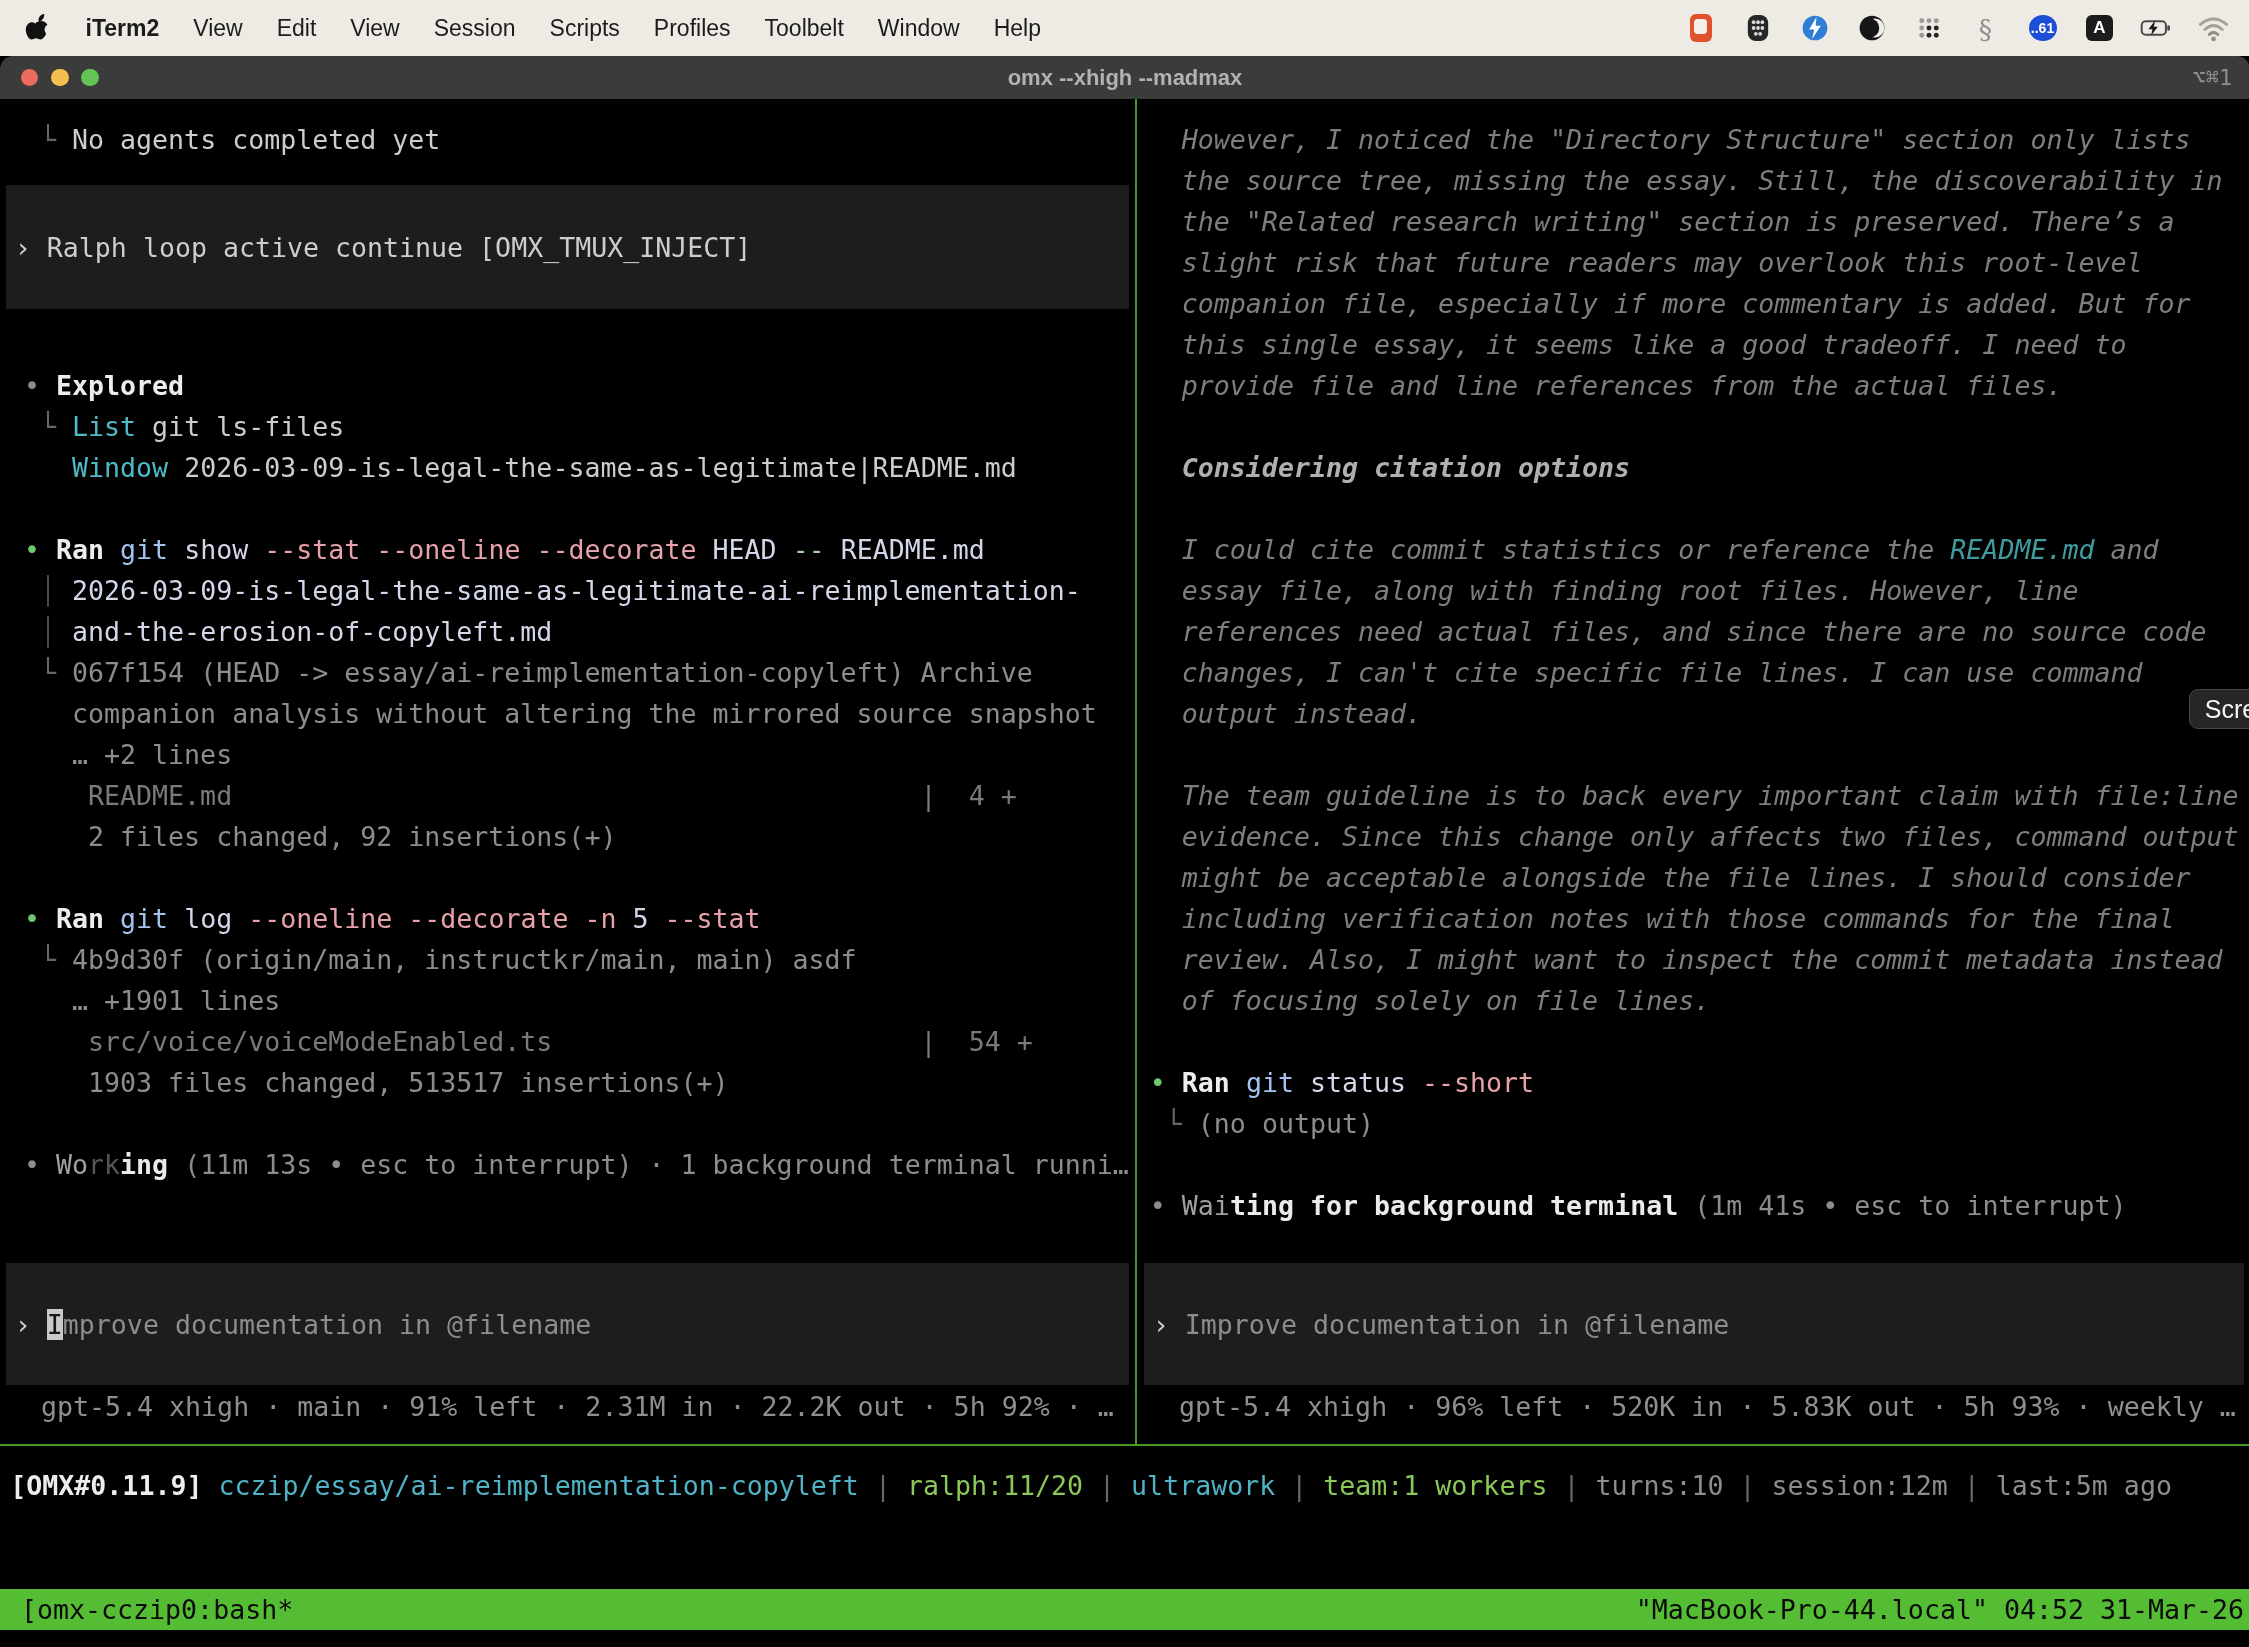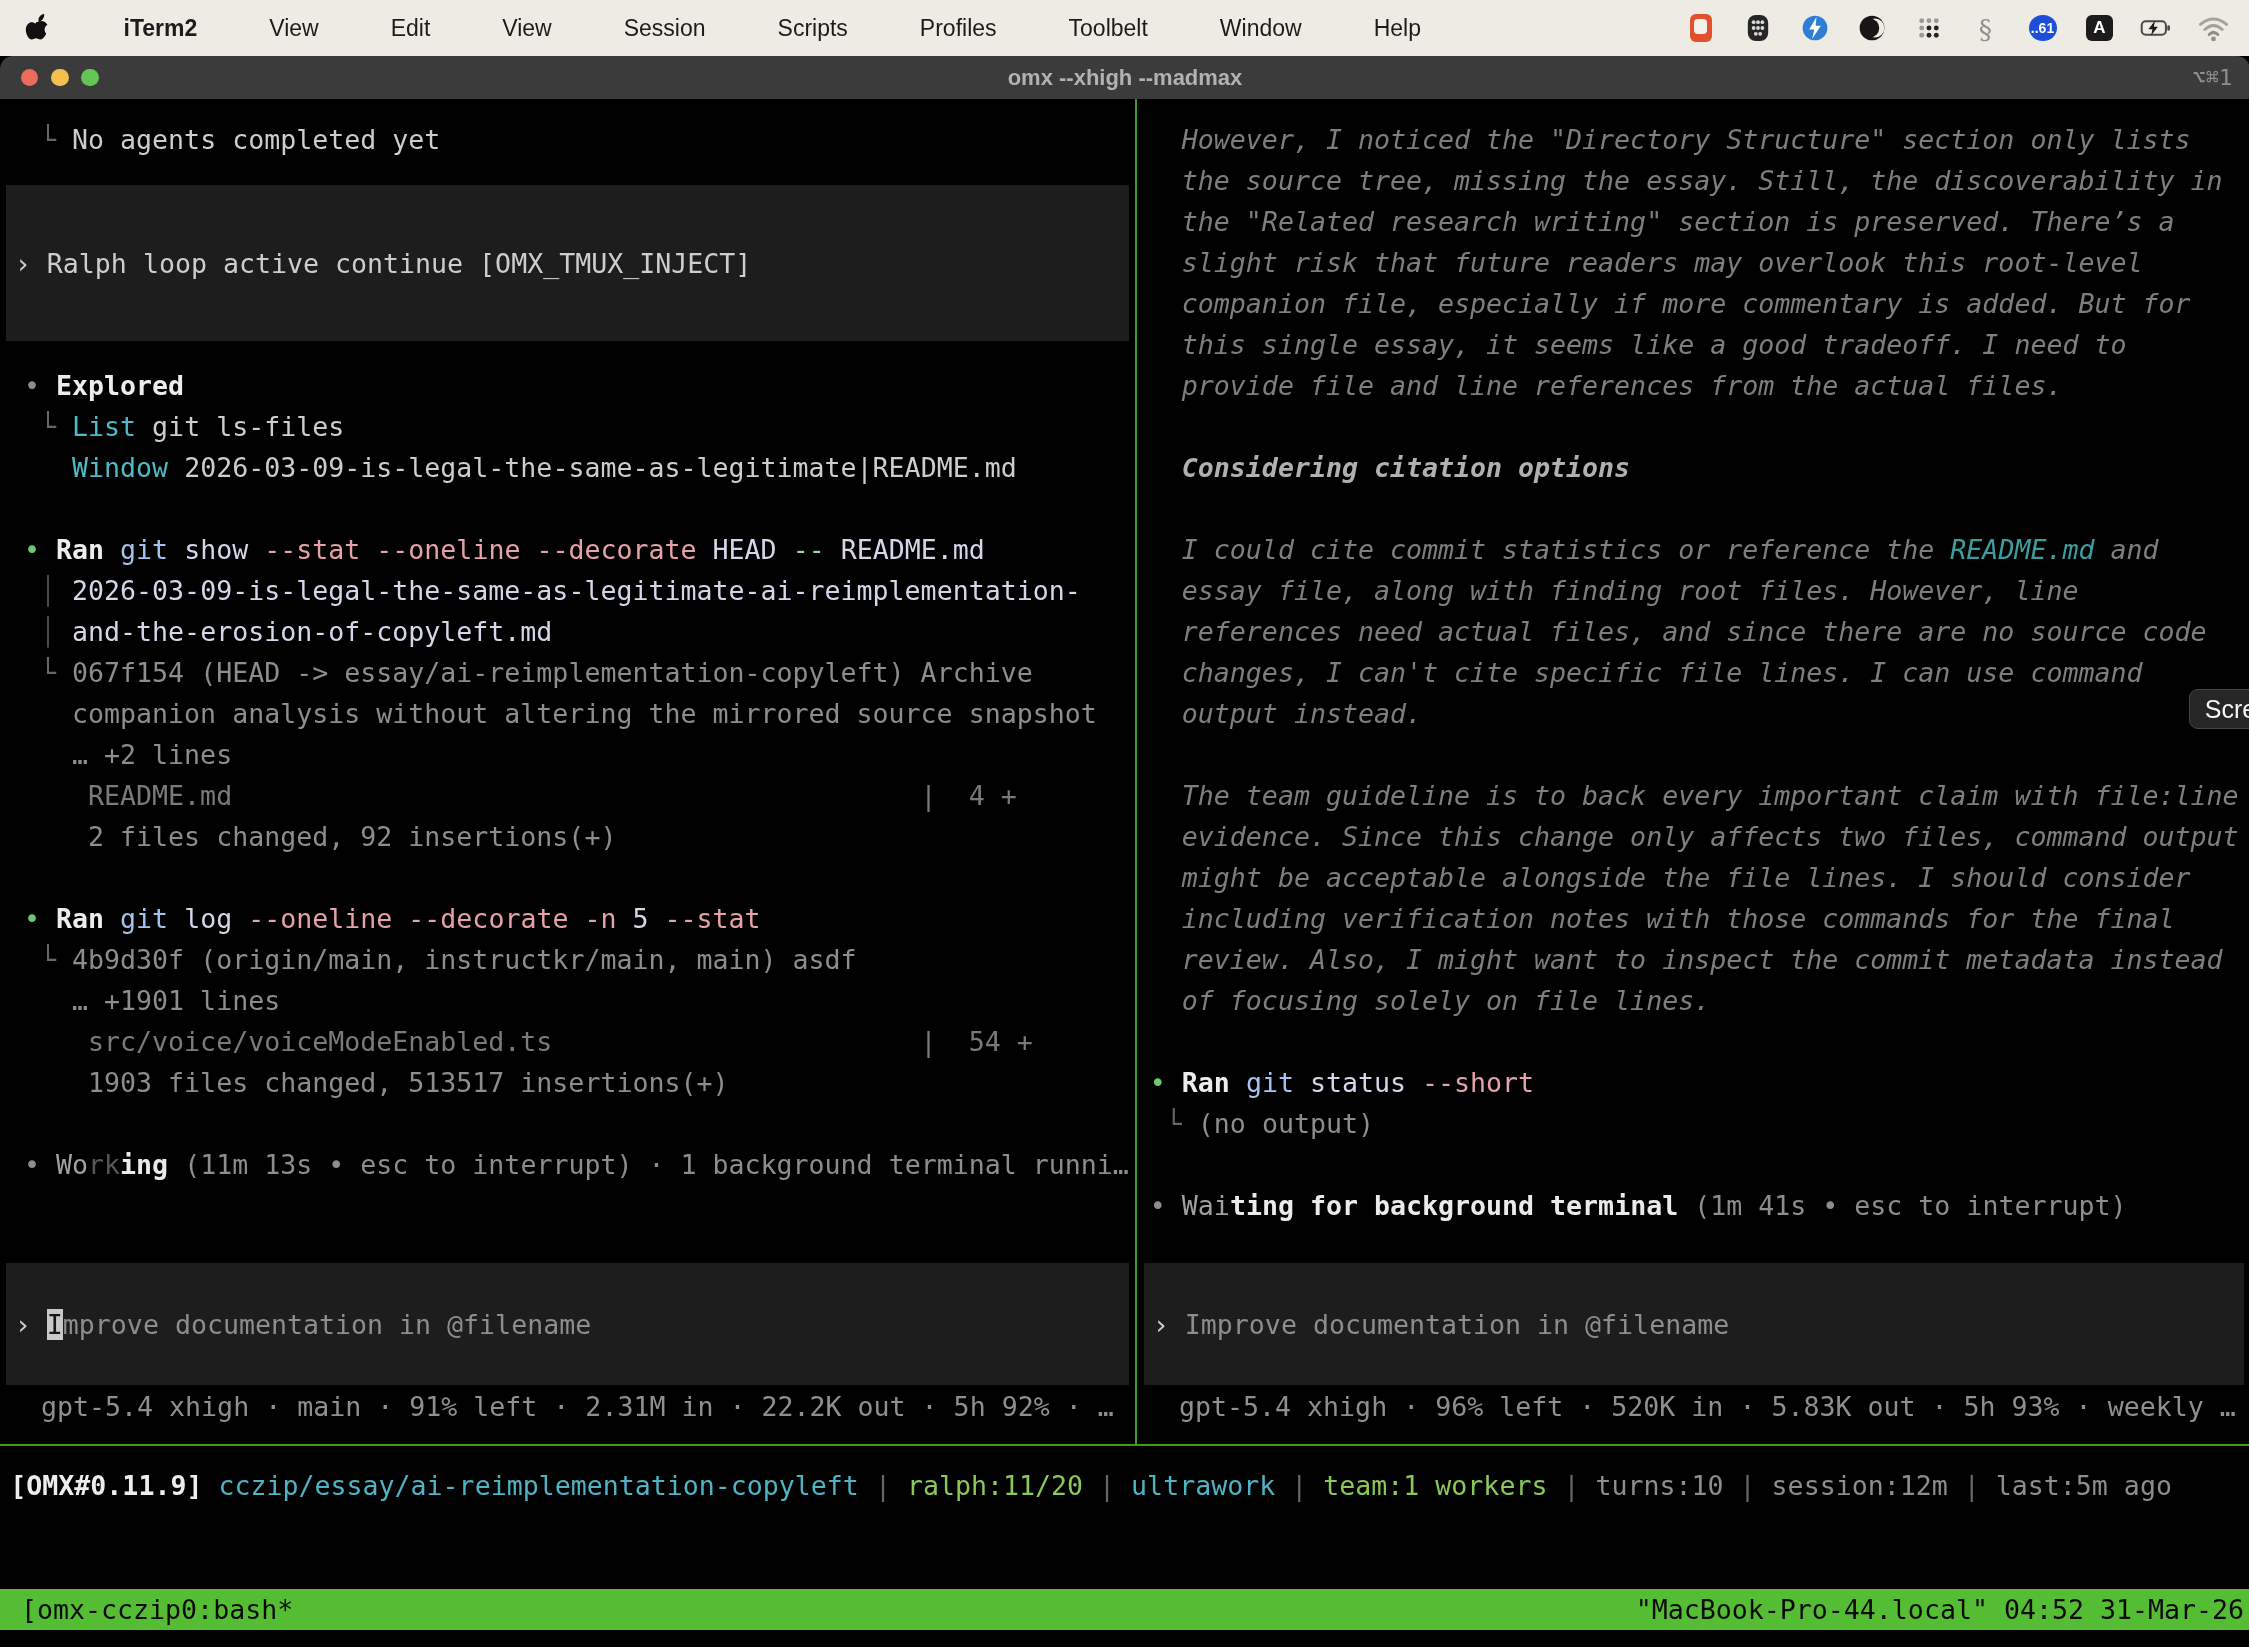--- a/index.html
+++ b/index.html
@@ -4,21 +4,21 @@
 <style>
   html,body{margin:0;padding:0;background:#000;}
   body{width:2250px;height:1648px;overflow:hidden;position:relative;
        font-family:"DejaVu Sans Mono",monospace;-webkit-font-smoothing:antialiased;}
 
   
   .menubar{position:absolute;top:0;left:0;width:2250px;height:56px;background:#edebe3;
            display:flex;align-items:center;justify-content:space-between;
            font-family:"Liberation Sans",sans-serif;font-size:23px;color:#1c1c1c;}
   .mb-left{display:flex;align-items:center;gap:34px;padding-left:22px;}
-  .mb-left .mi{cursor:default;margin-left:38px;}
+  .mb-left .mi{cursor:default;}
   .mb-left .mi.bold{font-weight:bold;}
   .apple{display:inline-flex;width:29.5px;height:32px;align-items:center;}
   .mb-right{display:flex;align-items:center;gap:22px;padding-right:19px;}
   .sicon{display:inline-flex;align-items:center;justify-content:center;width:35px;height:35px;}
   .rec-ind{width:22px;height:28px;background:#e0512c;border-radius:5.9px;position:relative;display:inline-block;}
   .rec-ind .inner{position:absolute;left:4.4px;top:5.2px;width:13.3px;height:14.8px;background:#f3f1ea;border-radius:3.7px;}
   .rec-ind .tail{position:absolute;left:3.7px;bottom:1.5px;width:0;height:0;
                  border-left:5.9px solid #e0512c;border-top:5.9px solid transparent;}
   .badge61{width:28px;height:26.6px;border-radius:50%;background:#1d4ed8;color:#fff;
            font-size:14px;font-weight:bold;display:inline-flex;align-items:center;justify-content:center;
@@ -50,21 +50,21 @@
   .lines{position:absolute;top:20px;left:0;right:0;}
   .pane.left .lines{padding-left:24px;}
   .pane.right .lines{padding-left:11.8px;}
   .tline{height:41px;line-height:41px;white-space:pre;}
 
   .vdiv{position:absolute;top:0;left:1135px;width:2.2px;height:1345px;background:#3f9a28;}
   .hdiv{position:absolute;top:1345px;left:0;width:2250px;height:2.2px;background:#3f9a28;}
 
   .pbox{position:absolute;left:5.9px;right:5.9px;background:#1d1d1d;display:flex;align-items:center;}
   .pbox .pline{padding-left:8.9px;white-space:pre;}
-  .pbox-top{top:86px;height:156px;}
+  .pbox-top{top:86px;height:124px;}
   .pbox-bottom{top:1164px;height:122px;}
   .cursor{background:#c9c9c9;color:#161616;}
 
   .statusline{position:absolute;top:1287px;height:41px;line-height:41px;color:#8f8f8f;white-space:pre;}
   .pane.left .statusline{left:41px;}
   .pane.right .statusline{left:41px;}
 
   .omxbar{position:absolute;top:1366px;left:10.3px;height:41px;line-height:41px;white-space:pre;}
 
   .tooltip{position:absolute;top:590px;left:2189px;width:96px;height:38px;background:#262626;

